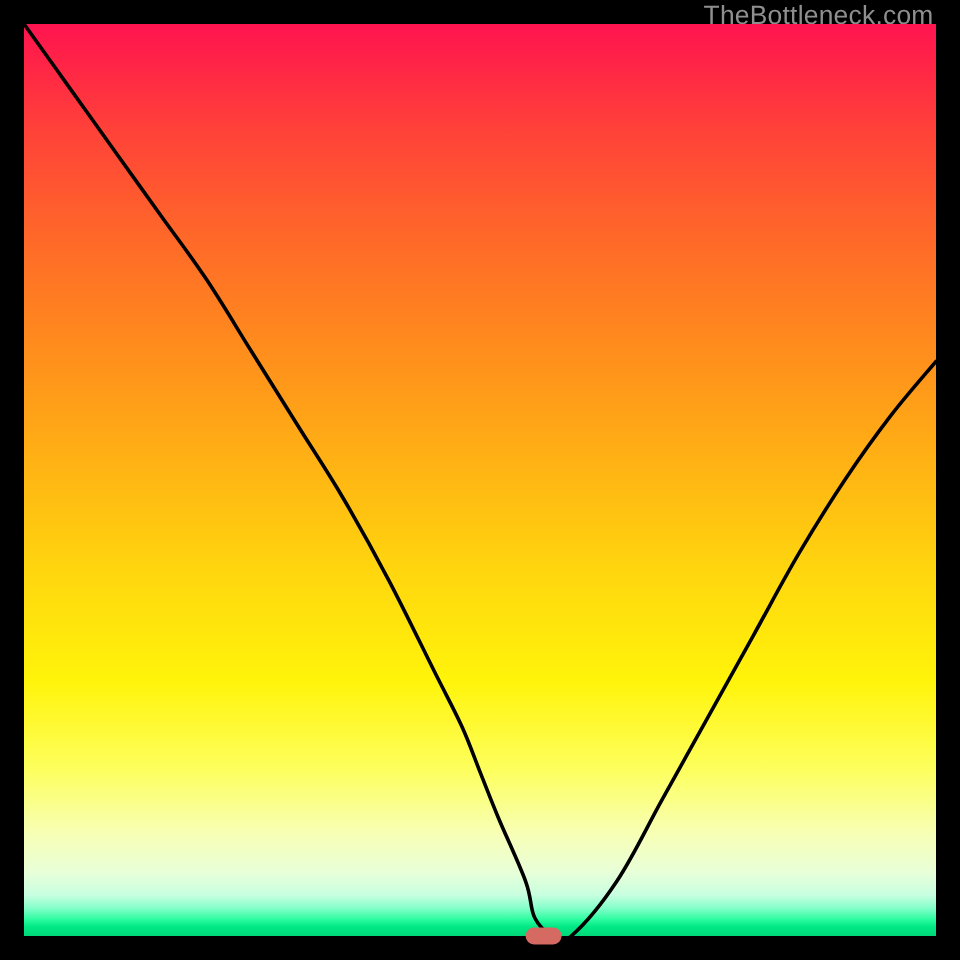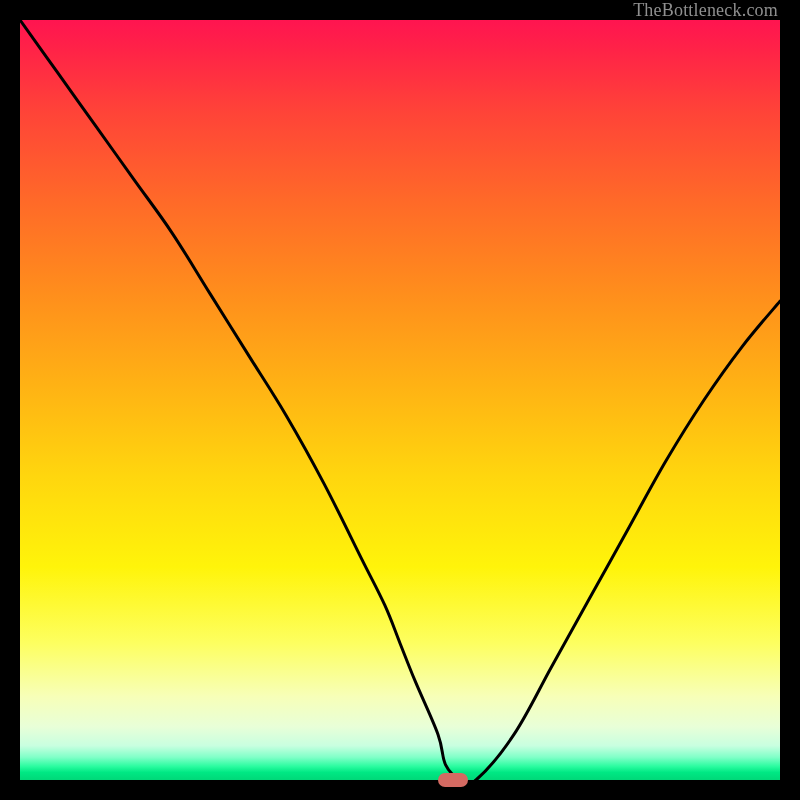--- a/index.html
+++ b/index.html
@@ -40,24 +40,23 @@
       #2bfca0 98.2%,
       #00e884 99%,
       #00d878 100%
     );
   }
   .watermark {
     position: absolute;
     top: 0px;
     right: 22px;
     color: #8f8f8f;
-    font-size: 18px;
+    font-size: 22px;
     letter-spacing: 0.2px;
     user-select: none;
-    font-family: Liberation Serif, serif;
   }
   .curve-svg {
     position: absolute;
     left: 0;
     top: 0;
     width: 760px;
     height: 760px;
   }
   .marker {
     position: absolute;

